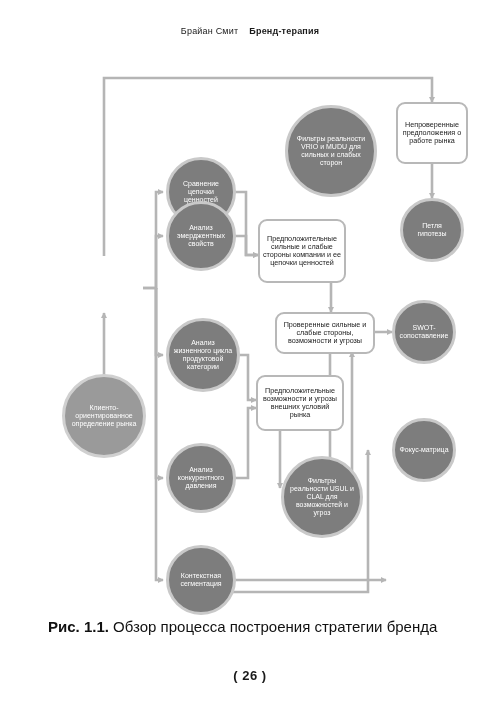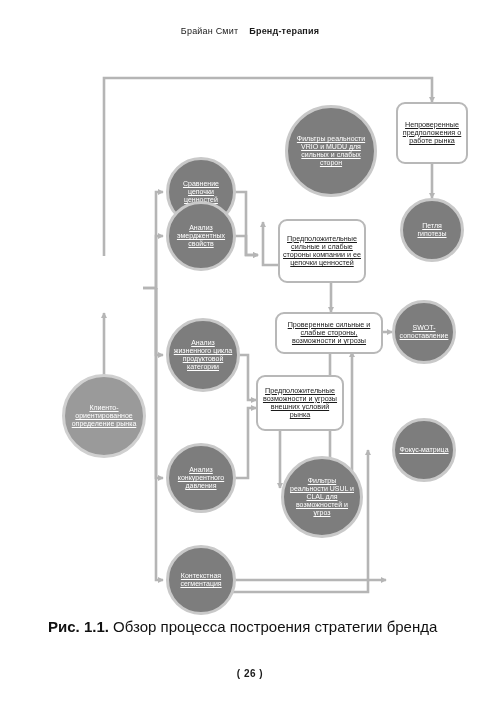--- a/index.html
+++ b/index.html
@@ -50,21 +50,20 @@
   }
   .node {
     position: absolute;
     box-sizing: border-box;
     display: flex;
     align-items: center;
     justify-content: center;
     text-align: center;
     line-height: 1.14;
     hyphens: none;
-    text-decoration: underline;
   }
   .node .lbl { display: block; width: 100%; }
 
   .circle {
     border-radius: 50%;
     background: #7d7d7d;
     border: 3px solid #c9c9c9;
     color: #ffffff;
     font-size: 7px;
     padding: 4px;
@@ -93,21 +92,21 @@
     white-space: nowrap;
   }
   .caption .cap-num { font-weight: 700; }
   .caption .cap-text { font-weight: 400; }
   .folio {
     position: absolute;
     left: 0;
     top: 668px;
     width: 500px;
     text-align: center;
-    font-size: 10px;
+    font-size: 13px;
     font-weight: 700;
     letter-spacing: 0.5px;
   }
 </style>
 </head>
 <body>
 
 <div id="page">
 
   <div class="page-header">
@@ -182,25 +181,25 @@
     </div>
 
     <div class="node circle" style="left:166px; top:485px; width:70px; height:70px;">
       <span class="lbl">Контекстная сегментация</span>
     </div>
 
     <div class="node circle" style="left:285px; top:45px; width:92px; height:92px;">
       <span class="lbl">Фильтры реальности VRIO и MUDU для сильных и слабых сторон</span>
     </div>
 
-    <div class="node box" style="left:258px; top:159px; width:88px; height:64px;margin-left:20px;">
+    <div class="node box" style="left:258px; top:159px; width:88px; height:64px;">
       <span class="lbl">Предположительные сильные и слабые стороны компании и ее цепочки ценностей</span>
     </div>
 
-    <div class="node box" style="left:275px; top:252px; width:108px; height:42px;">
+    <div class="node box" style="left:275px; top:252px; width:100px; height:42px;">
       <span class="lbl">Проверенные сильные и слабые стороны, возможности и угрозы</span>
     </div>
 
     <div class="node box" style="left:256px; top:315px; width:88px; height:56px;">
       <span class="lbl">Предположительные возможности и угрозы внешних условий рынка</span>
     </div>
 
     <div class="node circle" style="left:281px; top:396px; width:82px; height:82px;">
       <span class="lbl">Фильтры реальности USUL и CLAL для возможностей и угроз</span>
     </div>

